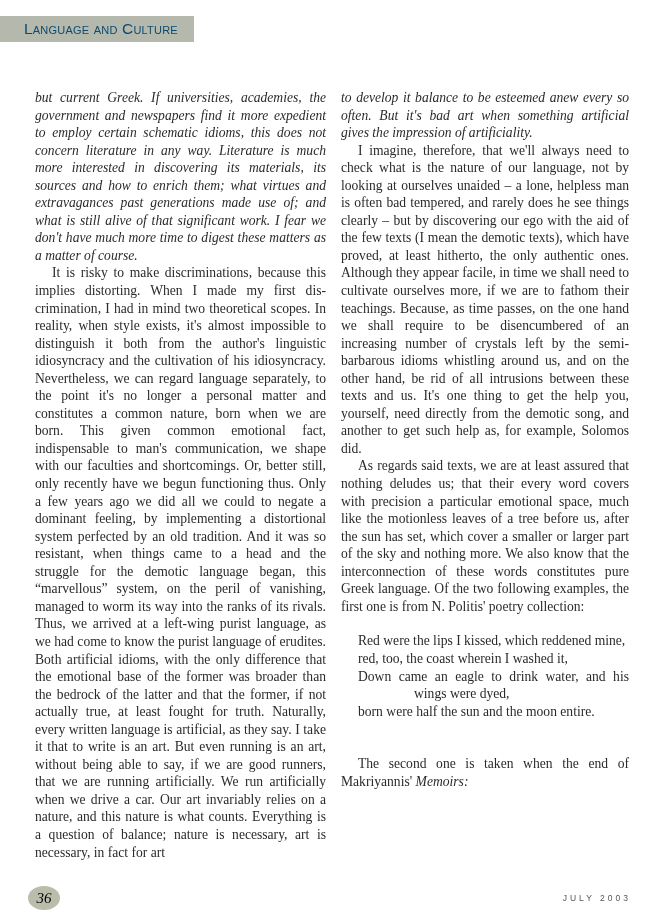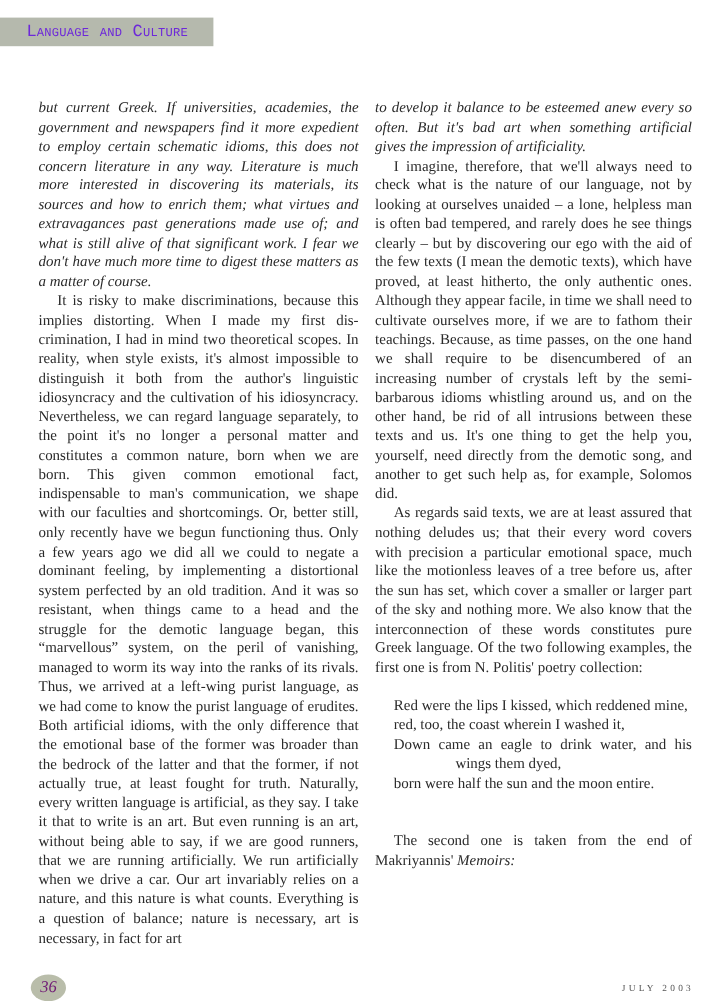--- a/index.html
+++ b/index.html
@@ -20,25 +20,25 @@
     left: 0;
     top: 16px;
     width: 194px;
     height: 26px;
     background: #b5b9ad;
     display: flex;
     align-items: center;
   }
   .section-banner span {
     margin-left: 24px;
-    font-family: Liberation Mono, monospace;
+    font-family: Liberation Sans, sans-serif;
     font-variant: small-caps;
     font-size: 15.5px;
     letter-spacing: 0.2px;
-    color: #6d28d9;
+    color: #0c4a6e;
     white-space: nowrap;
   }
   .column {
     position: absolute;
     top: 89px;
     font-size: 13.6px;
     line-height: 17.55px;
     text-align: justify;
   }
   .col-left { left: 35px; width: 291px; }
@@ -64,27 +64,27 @@
     top: 886px;
     width: 32px;
     height: 24px;
     border-radius: 50%;
     background: #b9bdaa;
     display: flex;
     align-items: center;
     justify-content: center;
     font-style: italic;
     font-size: 15px;
-    color: #701a75;
+    color: #000000;
   }
   .issue-date {
     position: absolute;
     right: 22px;
     top: 893px;
-    font-family: Liberation Serif, serif;
+    font-family: Liberation Sans, sans-serif;
     font-size: 8.5px;
     letter-spacing: 3px;
     color: #555;
   }
   .em { font-style: italic; }
 </style>
 </head>
 <body>
 
 <div class="section-banner">
@@ -97,24 +97,24 @@
 </div>
 
 <div class="column col-right">
   <p class="no-indent">to develop it balance to be esteemed anew every so often. But it's bad art when something artifi­cial gives the impression of artificiality.</p>
   <p>I imagine, therefore, that we'll always need to check what is the nature of our language, not by looking at ourselves unaided – a lone, helpless man is often bad tempered, and rarely does he see things clearly – but by discovering our ego with the aid of the few texts (I mean the demotic texts), which have proved, at least hitherto, the only authentic ones. Although they appear facile, in time we shall need to cultivate ourselves more, if we are to fathom their teachings. Because, as time passes, on the one hand we shall require to be disencumbered of an increasing number of crystals left by the semi-barbarous idioms whistling around us, and on the other hand, be rid of all intrusions between these texts and us. It's one thing to get the help you, yourself, need directly from the demotic song, and another to get such help as, for example, Solomos did.</p>
   <p>As regards said texts, we are at least assured that nothing deludes us; that their every word covers with precision a particular emotional space, much like the motionless leaves of a tree before us, after the sun has set, which cover a smaller or larger part of the sky and nothing more. We also know that the interconnection of these words constitutes pure Greek language. Of the two following examples, the first one is from N. Politis' poetry collection:</p>
 
   <div class="poem">
     <div class="verse">Red were the lips I kissed, which reddened mine,</div>
     <div class="verse">red, too, the coast wherein I washed it,</div>
-    <div class="verse">Down came an eagle to drink water, and his wings them dyed,</div>
+    <div class="verse">Down came an eagle to drink water, and his wings were dyed,</div>
     <div class="verse">born were half the sun and the moon entire.</div>
   </div>
 
-  <p class="after-poem"><span>The second one is taken from the end of Makriyannis' </span><span class="em">Memoirs:</span></p>
+  <p class="after-poem"><span>The second one is taken when the end of Makriyannis' </span><span class="em">Memoirs:</span></p>
 </div>
 
 <div class="page-number">
   <span>36</span>
 </div>
 
 <div class="issue-date">JULY 2003</div>
 
 </body></html>

